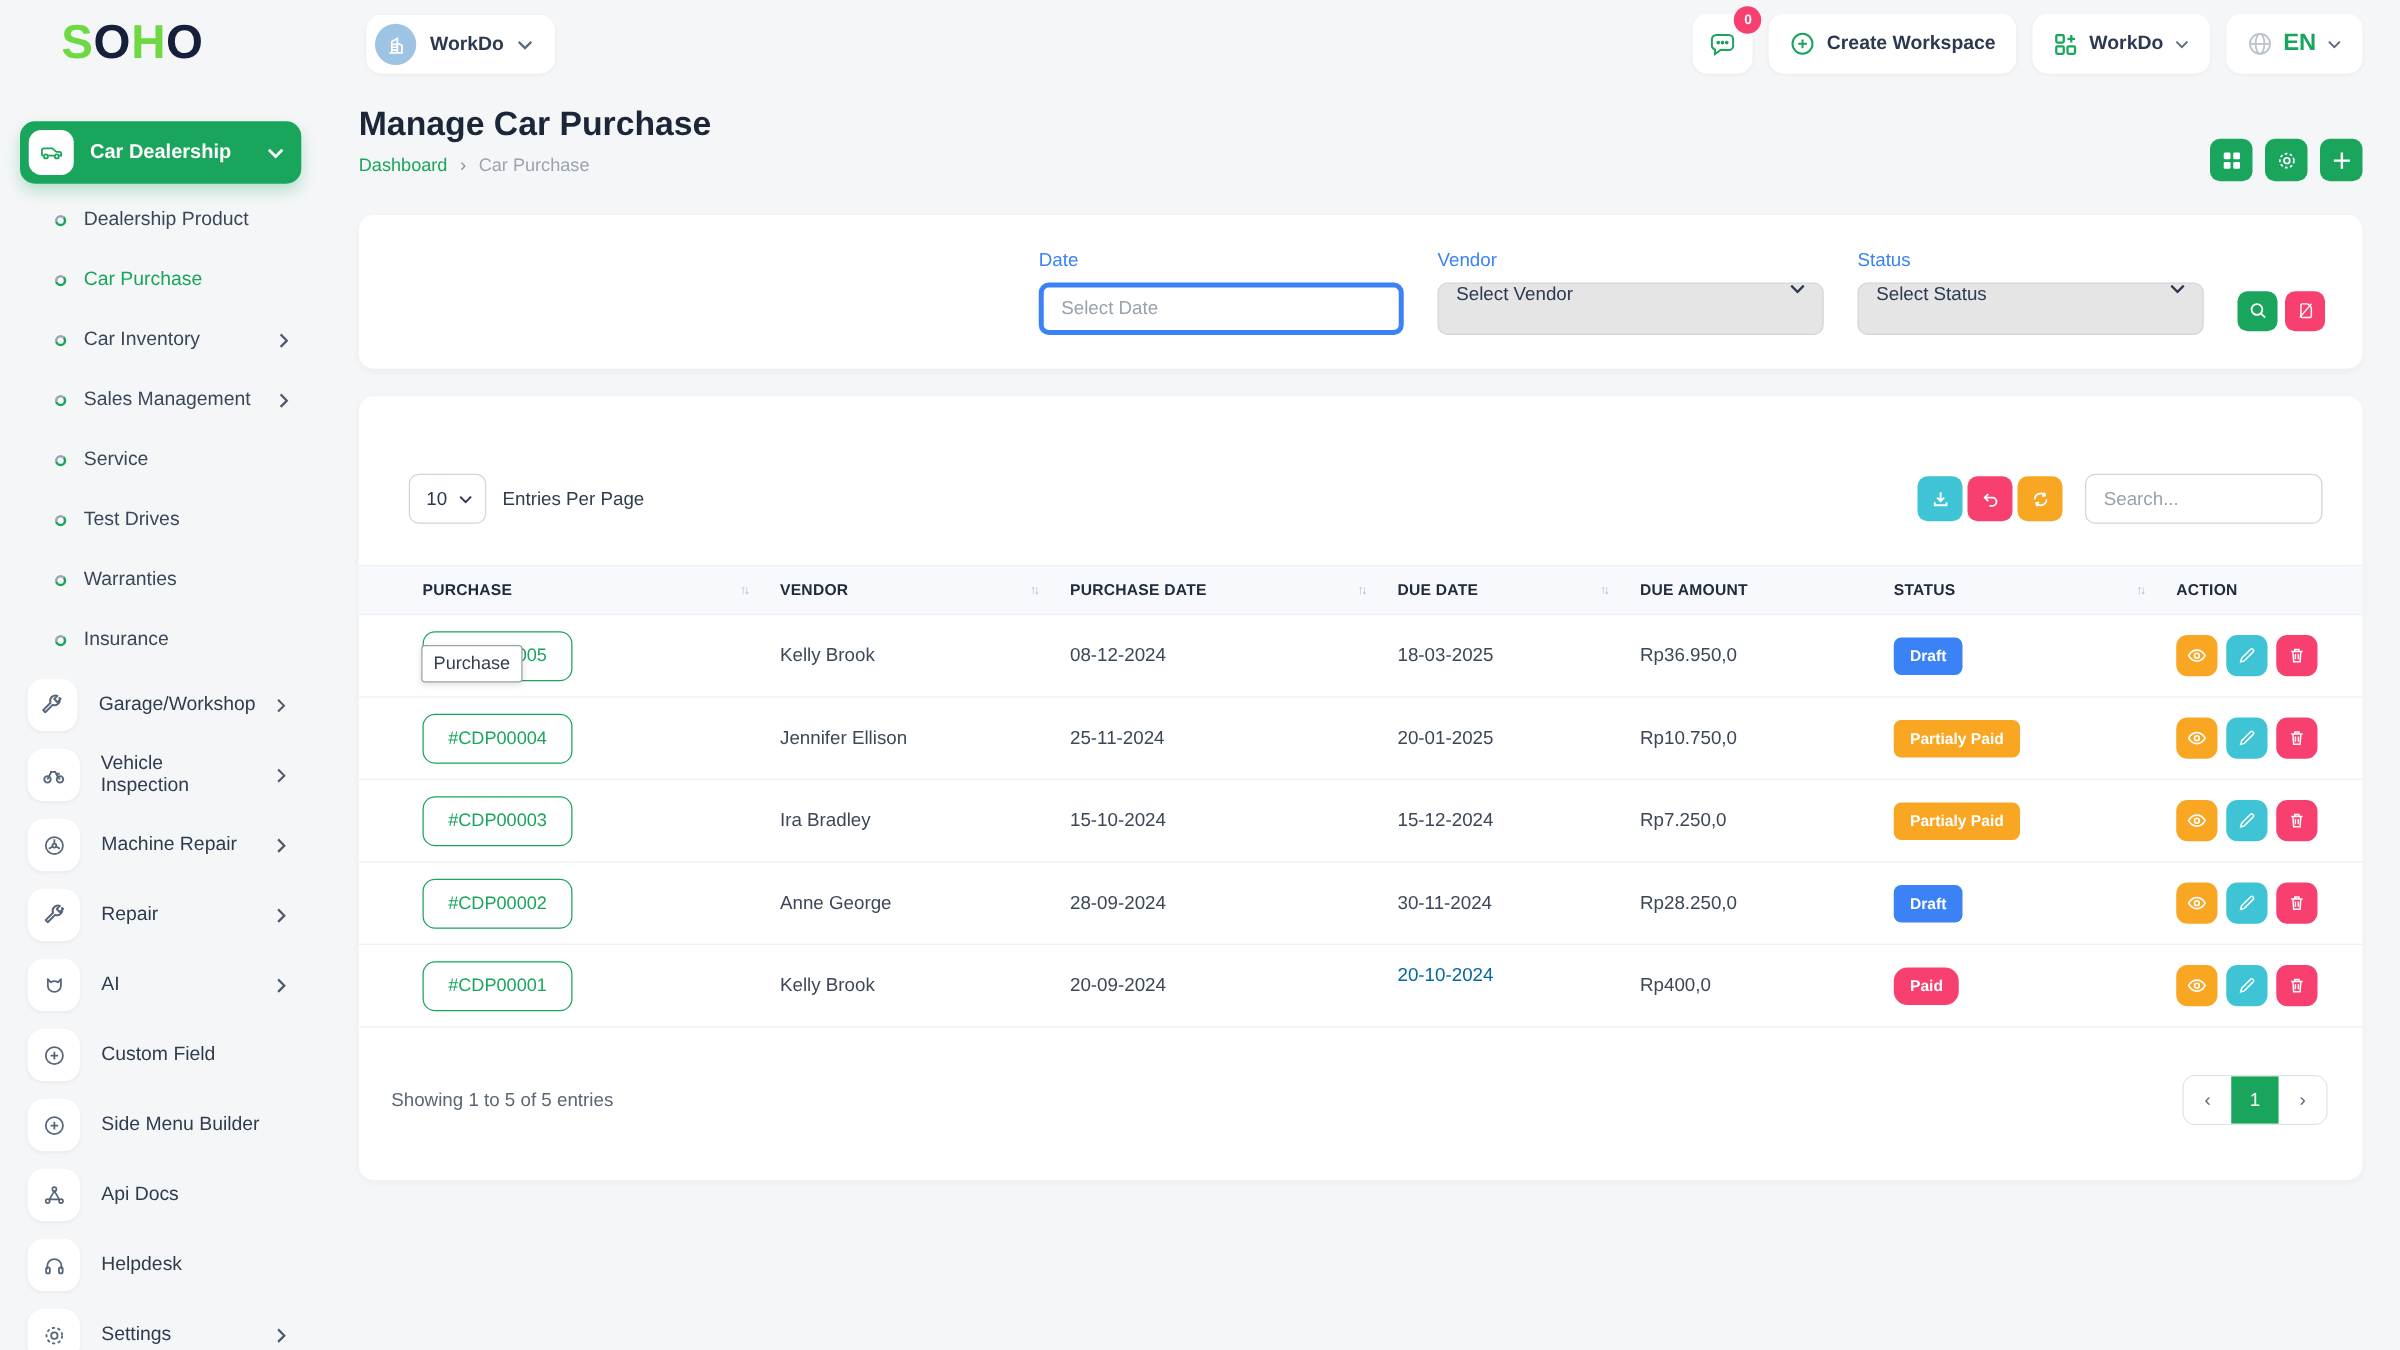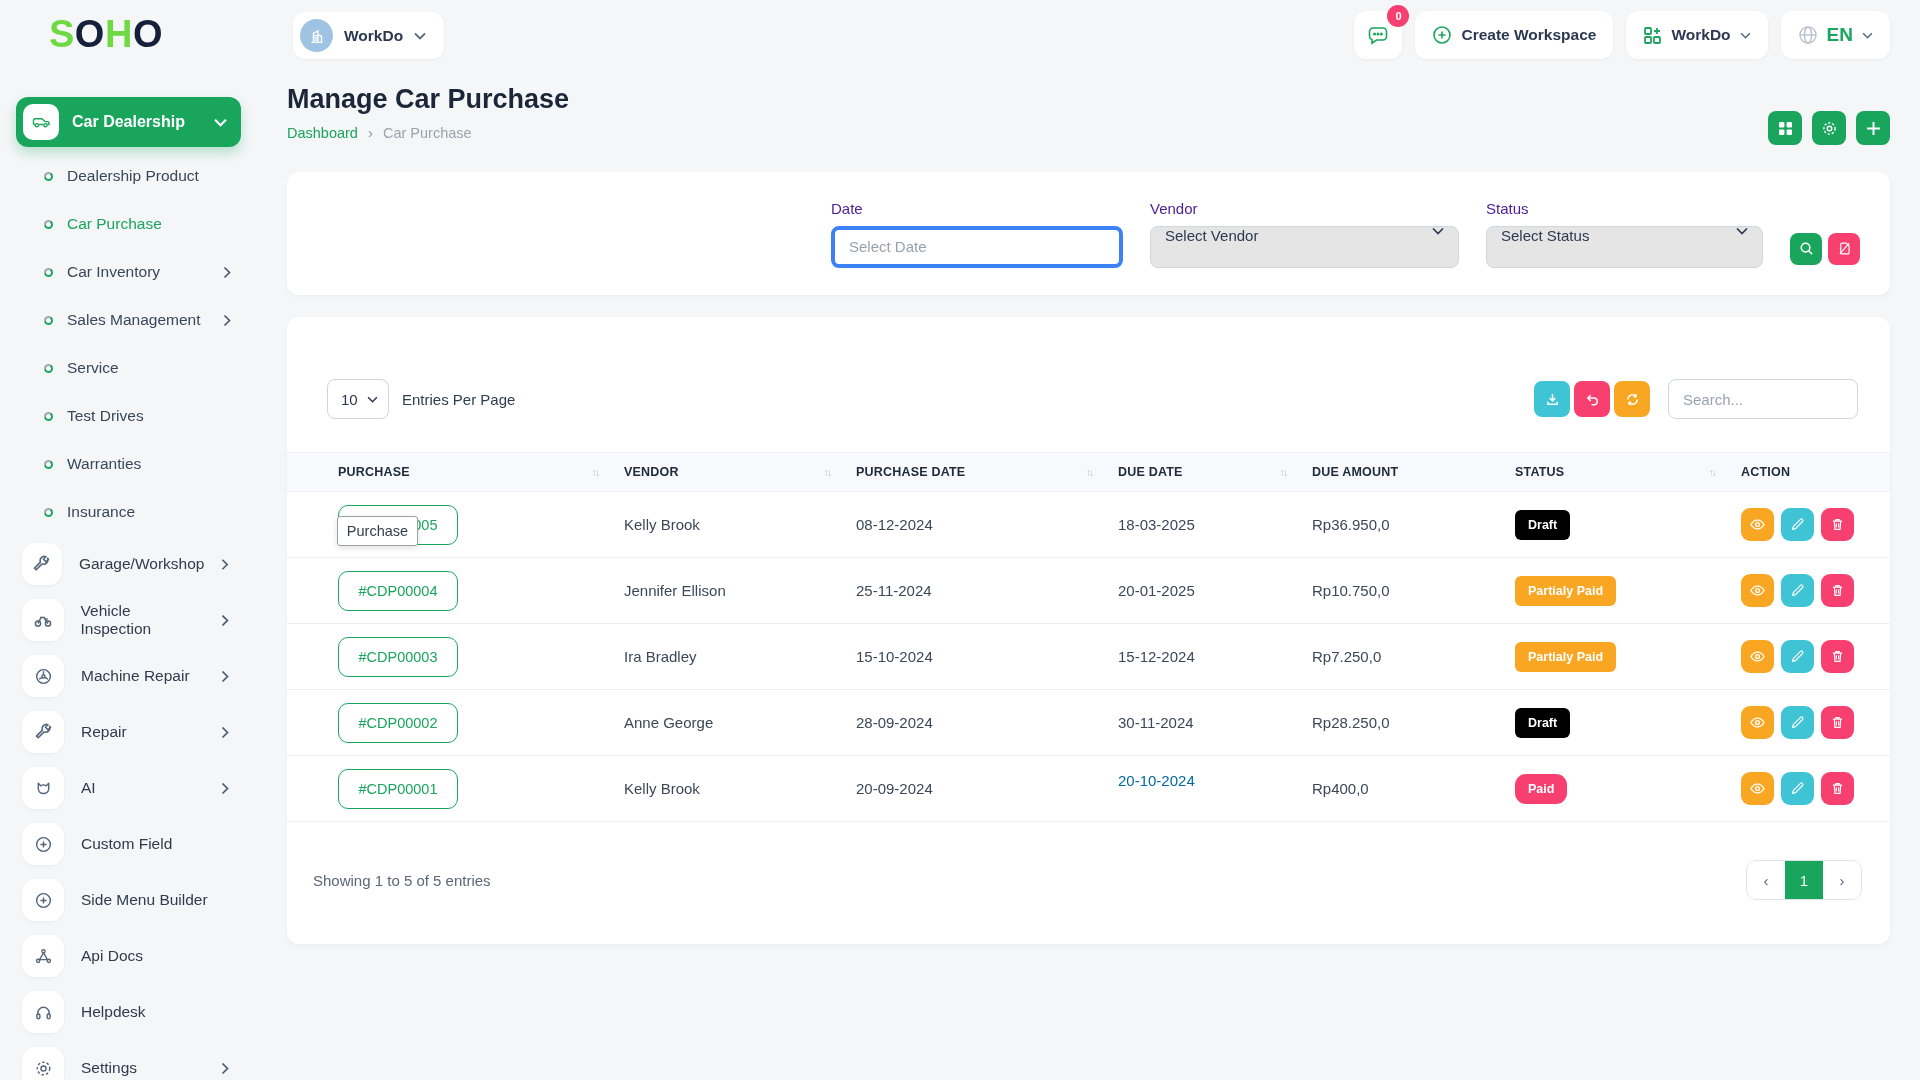--- a/index.html
+++ b/index.html
@@ -64,21 +64,21 @@
   .head-actions { display:flex; gap:10px; margin-top:27px; align-self:flex-start; }
   .gbtn { width:34px; height:34px; border-radius:8px; background:#1aa55d; border:none; color:#fff;
           display:flex; align-items:center; justify-content:center; cursor:pointer; }
 
   .card { background:#fff; border-radius:12px; box-shadow:0 2px 5px rgba(25,39,60,.04); }
 
   
   .filter-card { margin-top:27px; height:123px; display:flex; align-items:center; justify-content:flex-end;
                  gap:27px; padding:0 30px; }
   .fgroup { display:flex; flex-direction:column; }
-  .fgroup .flabel { font-size:15px; color:#4c1d95; margin-bottom:9px; }
+  .fgroup .flabel { font-size:15px; color:#3b82f6; margin-bottom:9px; }
   .f-date { width:292px; } .f-vendor { width:309px; } .f-status { width:277px; }
   .finput { height:42px; border:4px solid #3b82f6; border-radius:8px; padding:0 14px; font-size:15px;
             font-family:inherit; color:#2c3950; width:100%; background:#fff; }
   .finput::placeholder { color:#98a2ac; }
   .fselect { height:42px; border:1px solid #cfd6dc; border-radius:8px; padding:0 14px; font-size:15px;
              color:#2c3950; display:flex; align-items:flex-start; justify-content:space-between; cursor:pointer; background:#e5e5e5; }
   .fbtns { display:flex; gap:6px; margin-top:30px; }
   .sqbtn { width:32px; height:32px; border-radius:8px; border:none; color:#fff;
            display:flex; align-items:center; justify-content:center; cursor:pointer; }
   .bg-green { background:#1aa55d; } .bg-pink { background:#f7406f; }
@@ -108,21 +108,21 @@
   .trow { height:66px; align-items:center; border-bottom:1px solid #edf0f3; font-size:15px; color:#3c4858; }
   .cell-purchase { padding-left:51px; position:relative; }
   .badge-id { display:inline-flex; width:120px; height:40px; border:1px solid #1aa55d; color:#1aa55d;
               border-radius:10px; align-items:center; justify-content:center; font-size:14.5px; cursor:pointer; background:#fff; }
   .tooltip { position:absolute; left:50px; top:11px; width:81px; height:30px; background:#fff;
              border:1px solid #99a1aa; border-radius:3px; box-shadow:0 2px 6px rgba(0,0,0,.12);
              display:flex; align-items:center; justify-content:center; font-size:14.5px; color:#333e4e; z-index:2; }
   .due-date span[data-overdue="true"] { color:#0369a1; display:inline-block; transform:translateY(-8px); }
   .status-badge { display:inline-flex; height:30px; padding:0 13px; border-radius:6px; color:#fff;
                   font-size:12.5px; align-items:center; font-weight:600; }
-  .status-badge[data-variant="draft"]   { background:#000000; }
+  .status-badge[data-variant="draft"]   { background:#3b82f6; }
   .status-badge[data-variant="partial"] { background:#f9a623; }
   .status-badge[data-variant="paid"]    { background:#f7406f;border-radius:11px; }
   .cell-action { display:flex; gap:7px; }
   .abtn { width:33px; height:33px; border-radius:9px; border:none; color:#fff;
           display:flex; align-items:center; justify-content:center; cursor:pointer; }
 
   .tfoot { display:flex; align-items:center; justify-content:space-between; padding:38px 28px 0 26px; }
   .showing { font-size:15px; color:#5b6776; }
   .pager { display:flex; border:1px solid #dfe3e8; border-radius:10px; overflow:hidden; background:#fff; }
   .pbtn { width:38px; height:38px; display:flex; align-items:center; justify-content:center;

